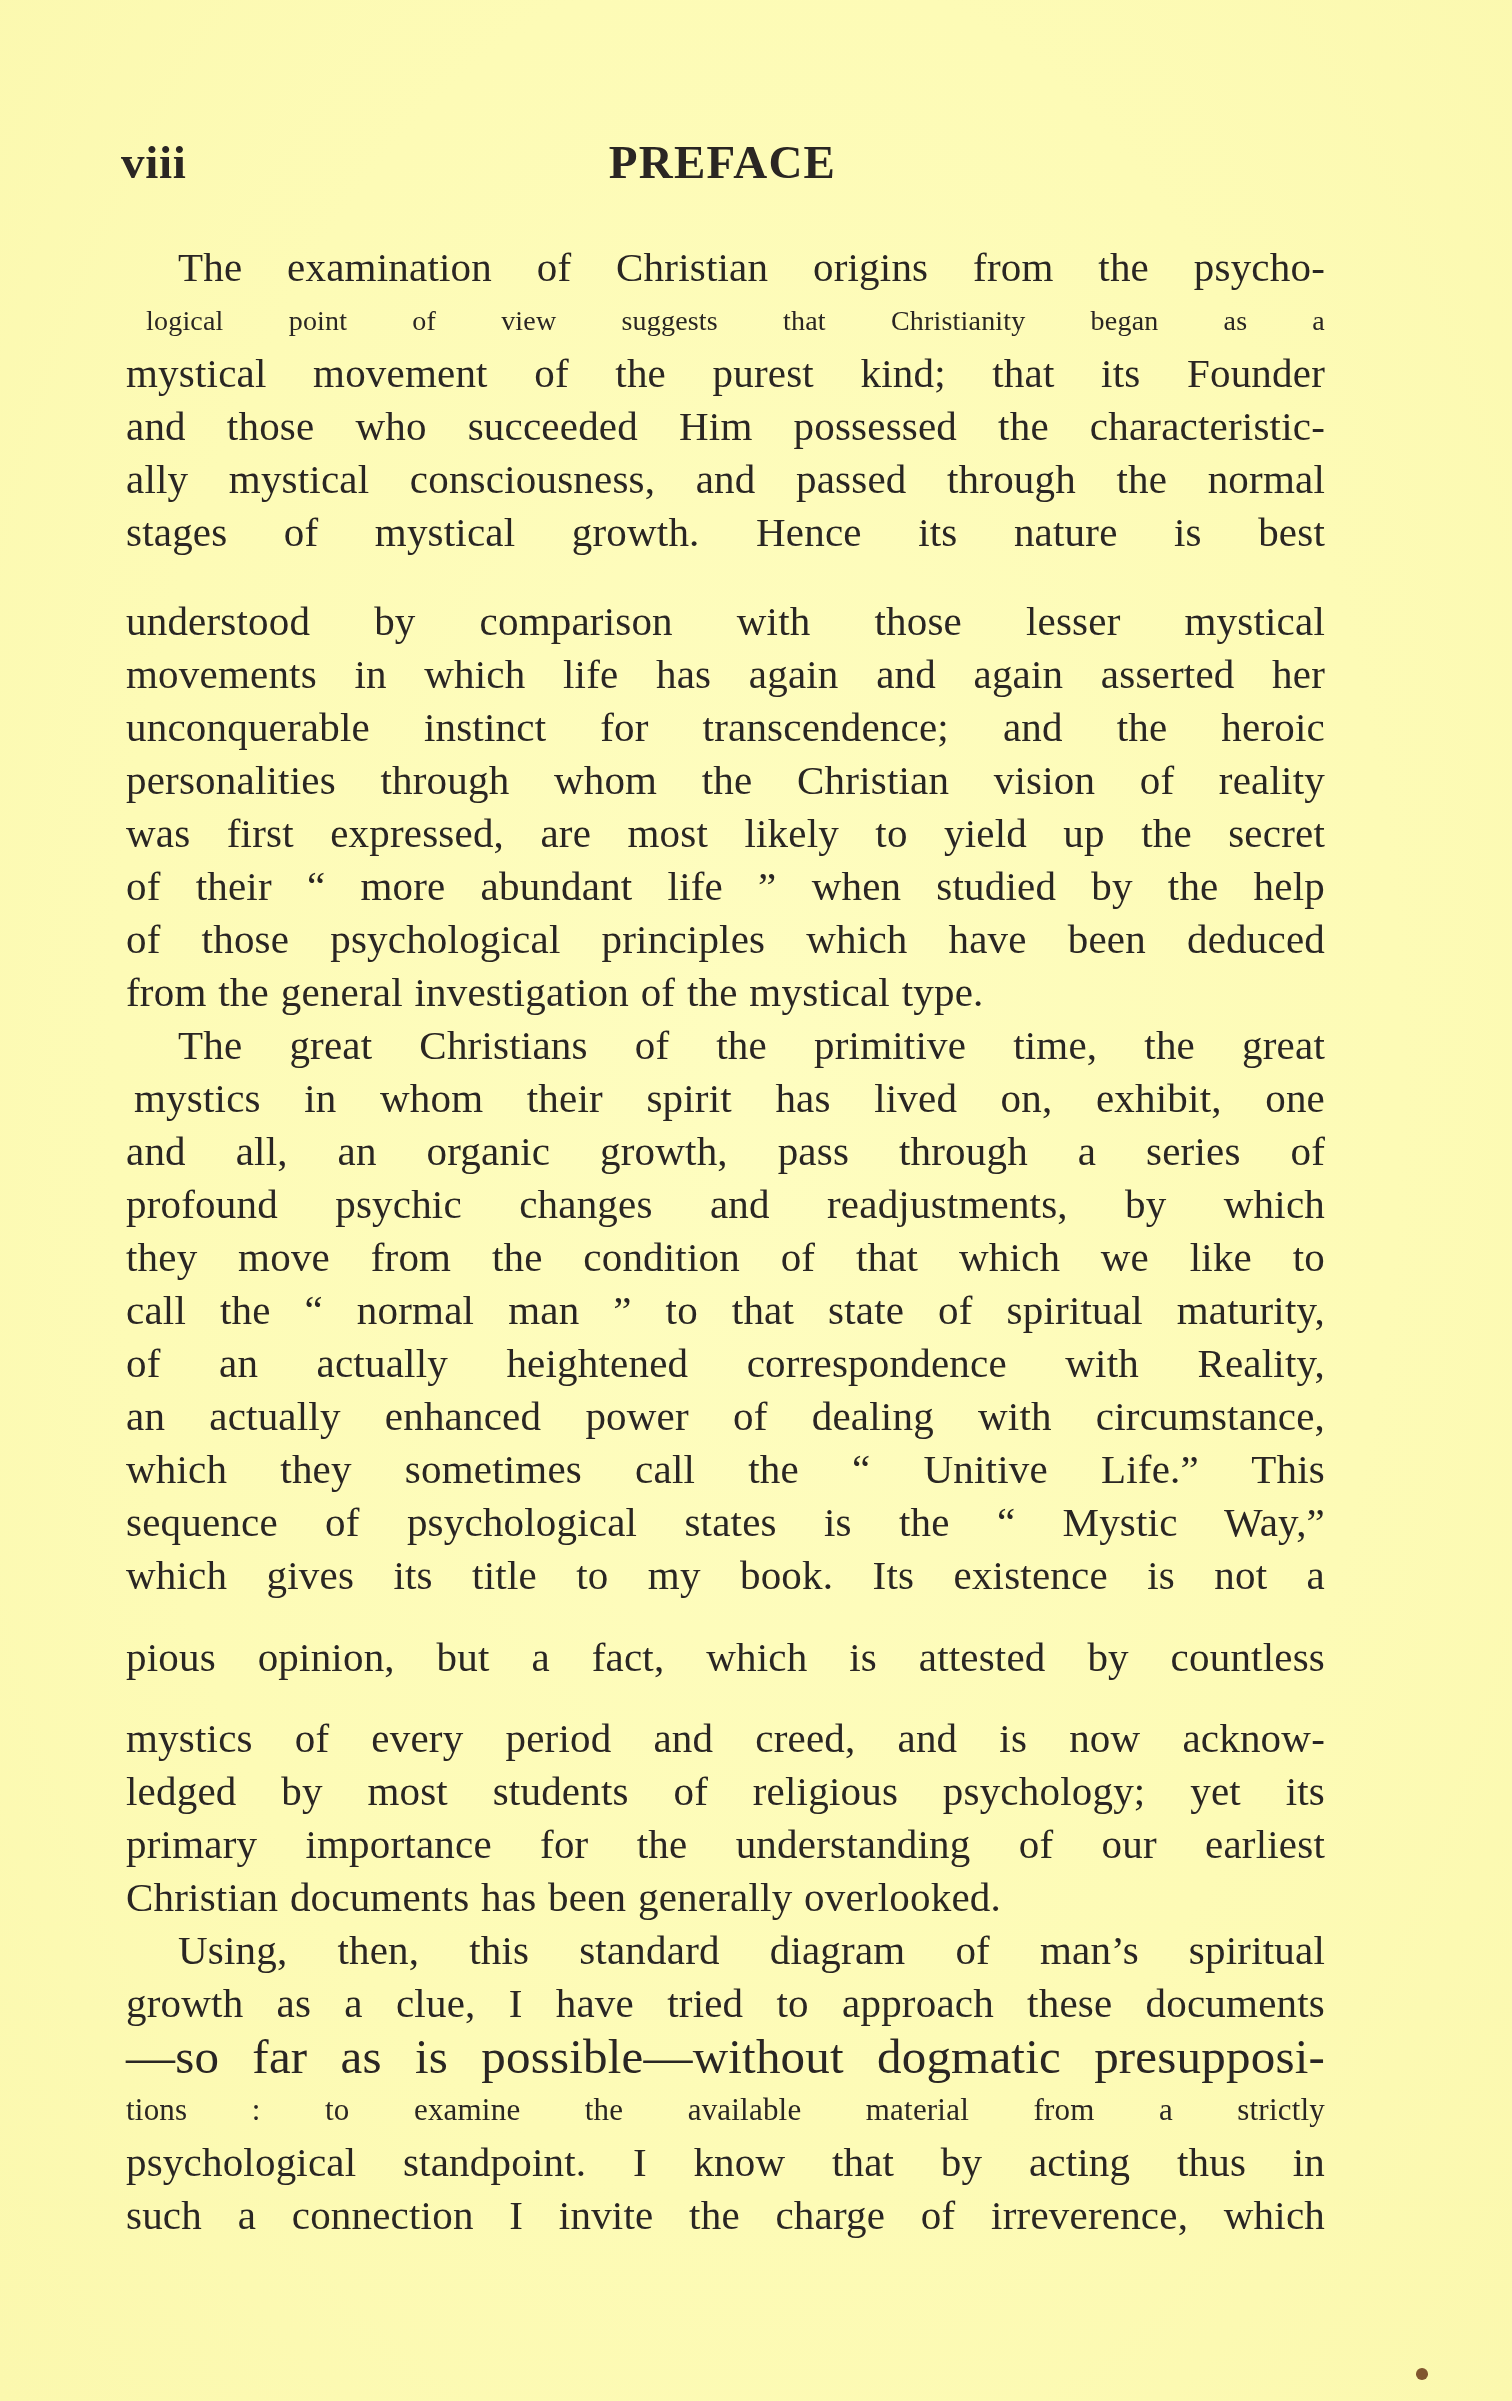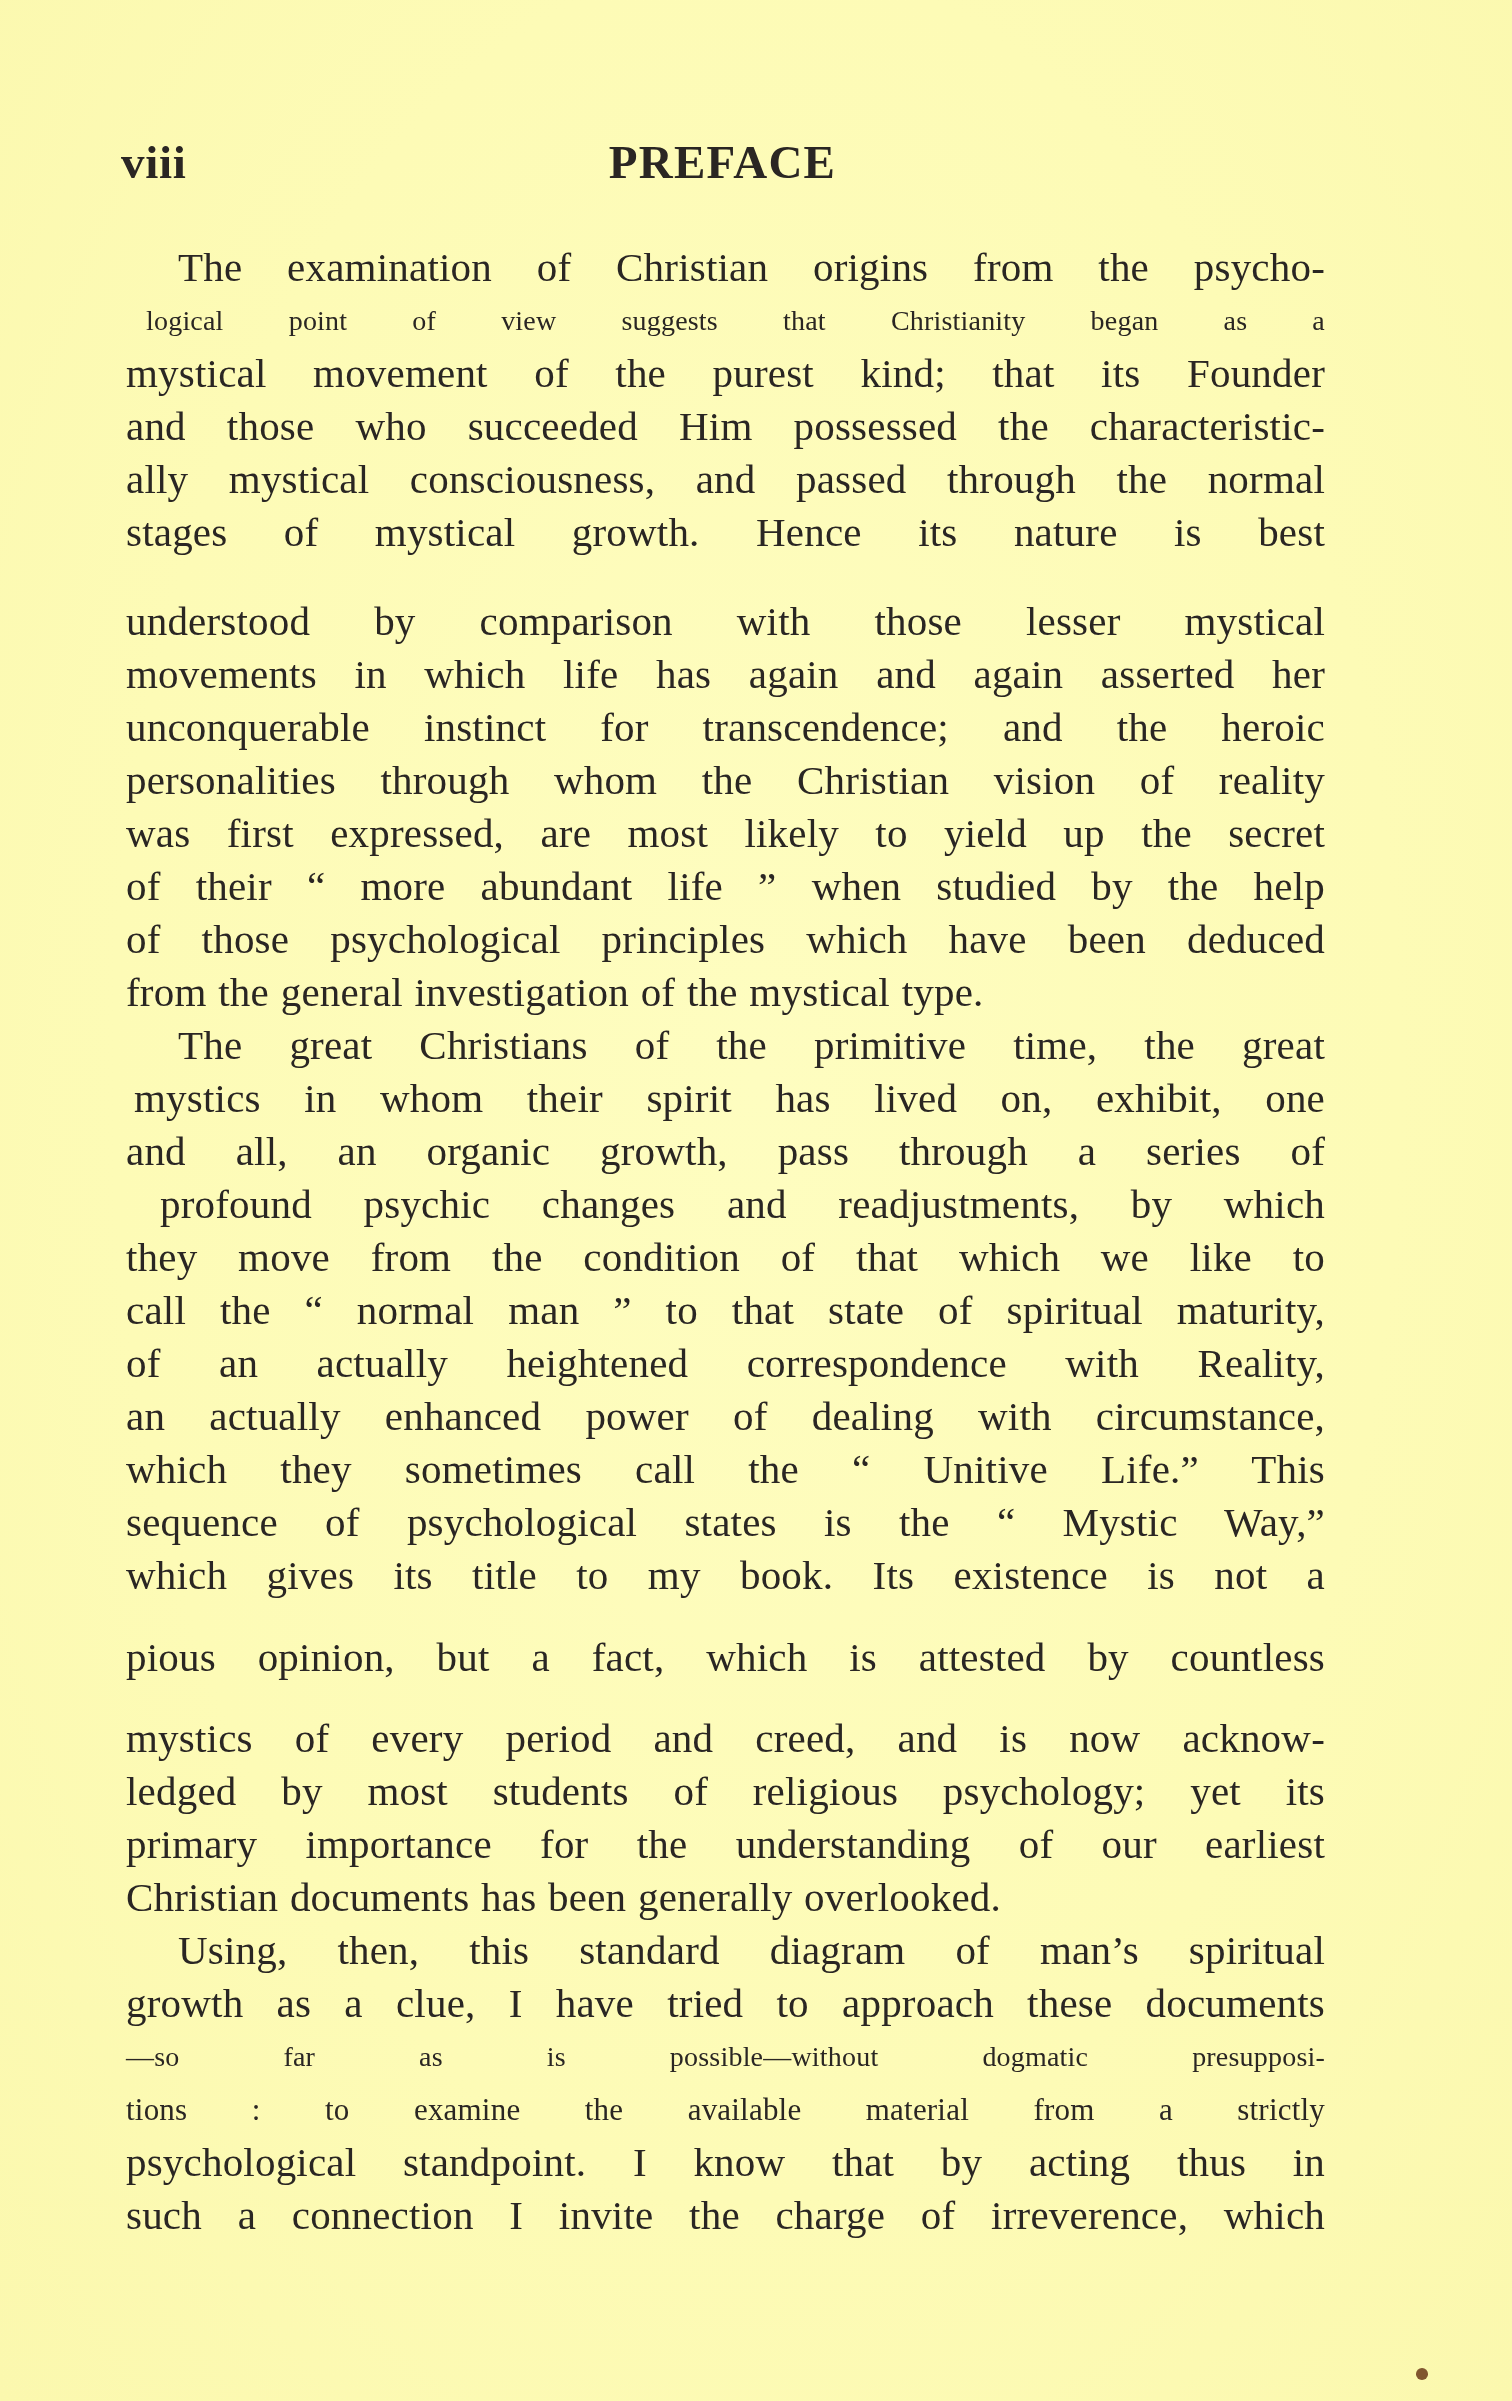--- a/index.html
+++ b/index.html
@@ -45,38 +45,38 @@
         <span class="line" style="overflow: visible; font-size: 41px;">personalities through whom the Christian vision of reality</span>
         <span class="line" style="overflow: visible; font-size: 41px;">was first expressed, are most likely to yield up the secret</span>
         <span class="line" style="overflow: visible; font-size: 41px;">of their “ more abundant life ” when studied by the help</span>
         <span class="line" style="overflow: visible; font-size: 41px;">of those psychological principles which have been deduced</span>
         <span class="line last" style="overflow: visible; font-size: 41px;">from the general investigation of the mystical type.</span>
       </div>
       <div>
         <span class="line indent" style="overflow: visible; font-size: 41px;">The great Christians of the primitive time, the great</span>
         <span class="line" style="overflow: visible; font-size: 41px; margin-left: 8px;">mystics in whom their spirit has lived on, exhibit, one</span>
         <span class="line" style="overflow: visible; font-size: 41px;">and all, an organic growth, pass through a series of</span>
-        <span class="line" style="overflow: visible; font-size: 41px; margin-left: 34px;">profound psychic changes and readjustments, by which</span>
+        <span class="line" style="overflow: visible; font-size: 41px;">profound psychic changes and readjustments, by which</span>
         <span class="line" style="overflow: visible; font-size: 41px;">they move from the condition of that which we like to</span>
         <span class="line" style="overflow: visible; font-size: 41px;">call the “ normal man ” to that state of spiritual maturity,</span>
         <span class="line" style="overflow: visible; font-size: 41px;">of an actually heightened correspondence with Reality,</span>
         <span class="line" style="overflow: visible; font-size: 41px;">an actually enhanced power of dealing with circumstance,</span>
         <span class="line" style="overflow: visible; font-size: 41px;">which they sometimes call the “ Unitive Life.” This</span>
         <span class="line" style="overflow: visible; font-size: 41px;">sequence of psychological states is the “ Mystic Way,”</span>
         <span class="line" style="overflow: visible; font-size: 41px;">which gives its title to my book.  Its existence is not a</span>
         <span class="line" style="overflow: visible; font-size: 41px; margin-top: 29px;">pious opinion, but a fact, which is attested by countless</span>
         <span class="line" style="overflow: visible; font-size: 41px; margin-top: 28px;">mystics of every period and creed, and is now acknow-</span>
         <span class="line" style="overflow: visible; font-size: 41px;">ledged by most students of religious psychology; yet its</span>
         <span class="line" style="overflow: visible; font-size: 41px;">primary importance for the understanding of our earliest</span>
         <span class="line last" style="overflow: visible; font-size: 41px;">Christian documents has been generally overlooked.</span>
       </div>
       <div>
         <span class="line indent" style="overflow: visible; font-size: 41px;">Using, then, this standard diagram of man’s spiritual</span>
         <span class="line" style="overflow: visible; font-size: 41px;">growth as a clue, I have tried to approach these documents</span>
-        <span class="line" style="overflow: visible; font-size: 28px;">—so far as is possible—without dogmatic presupposi-</span>
+        <span class="line" style="overflow: visible; font-size: 49px;">—so far as is possible—without dogmatic presupposi-</span>
         <span class="line" style="overflow: visible; font-size: 31px;">tions : to examine the available material from a strictly</span>
         <span class="line" style="overflow: visible; font-size: 41px;">psychological standpoint.  I know that by acting thus in</span>
         <span class="line" style="overflow: visible; font-size: 41px;">such a connection I invite the charge of irreverence, which</span>
       </div>
     </div>
 
   <div class="speck"></div>
 </div>
 
 

